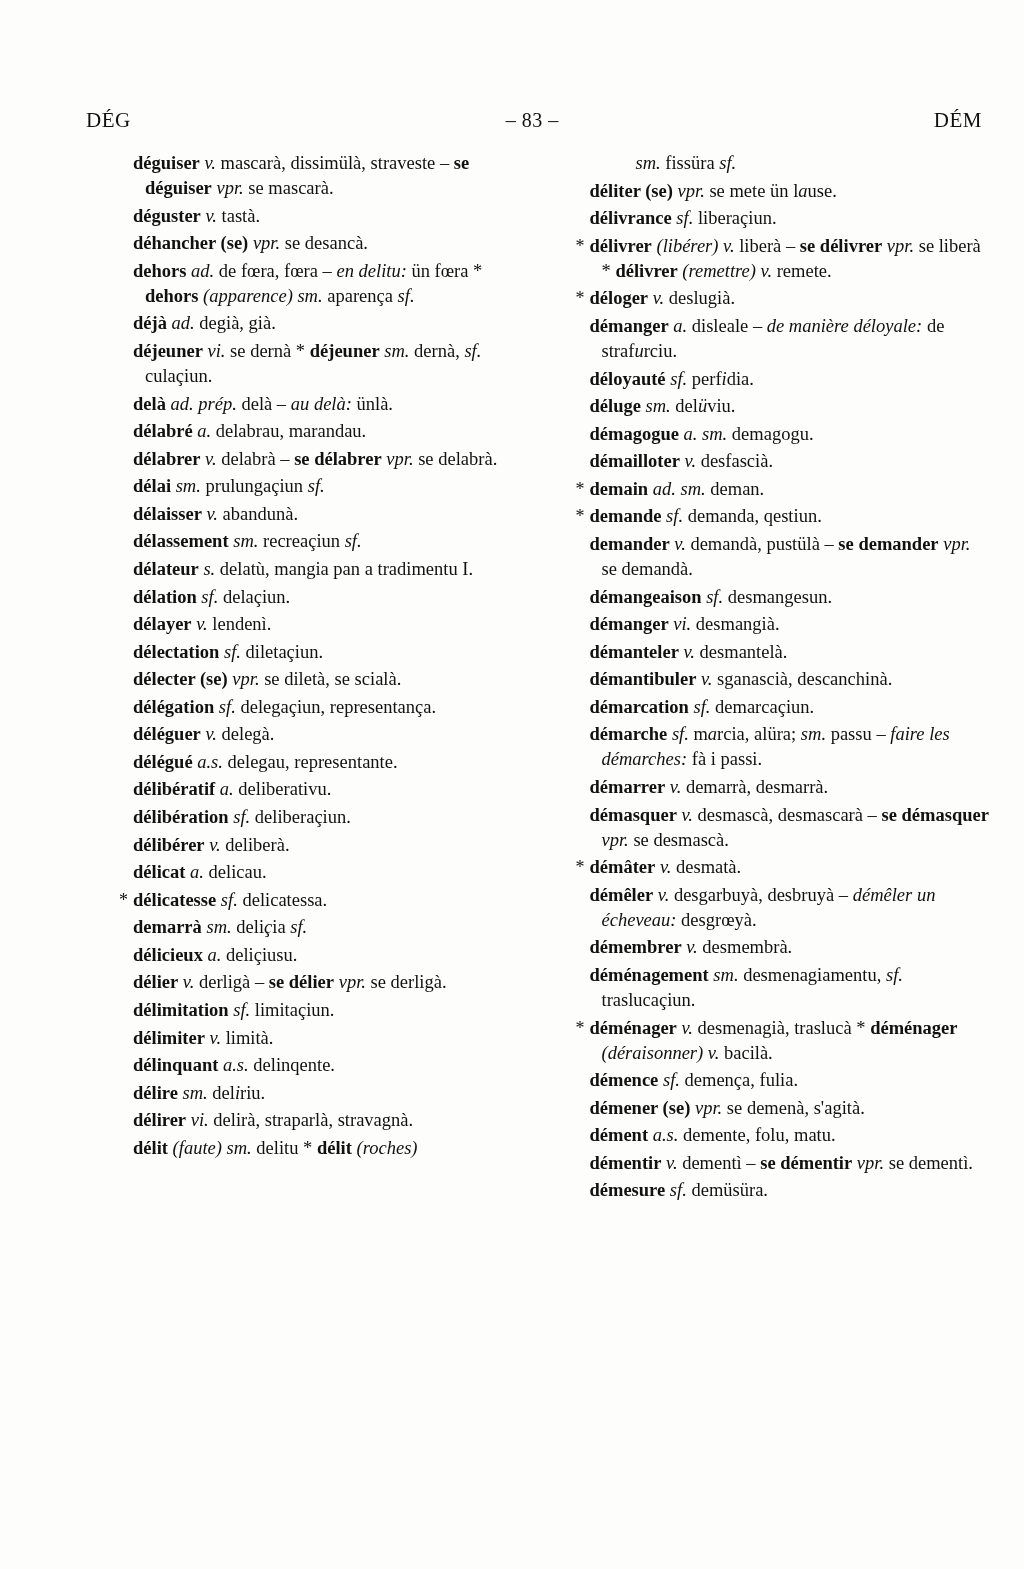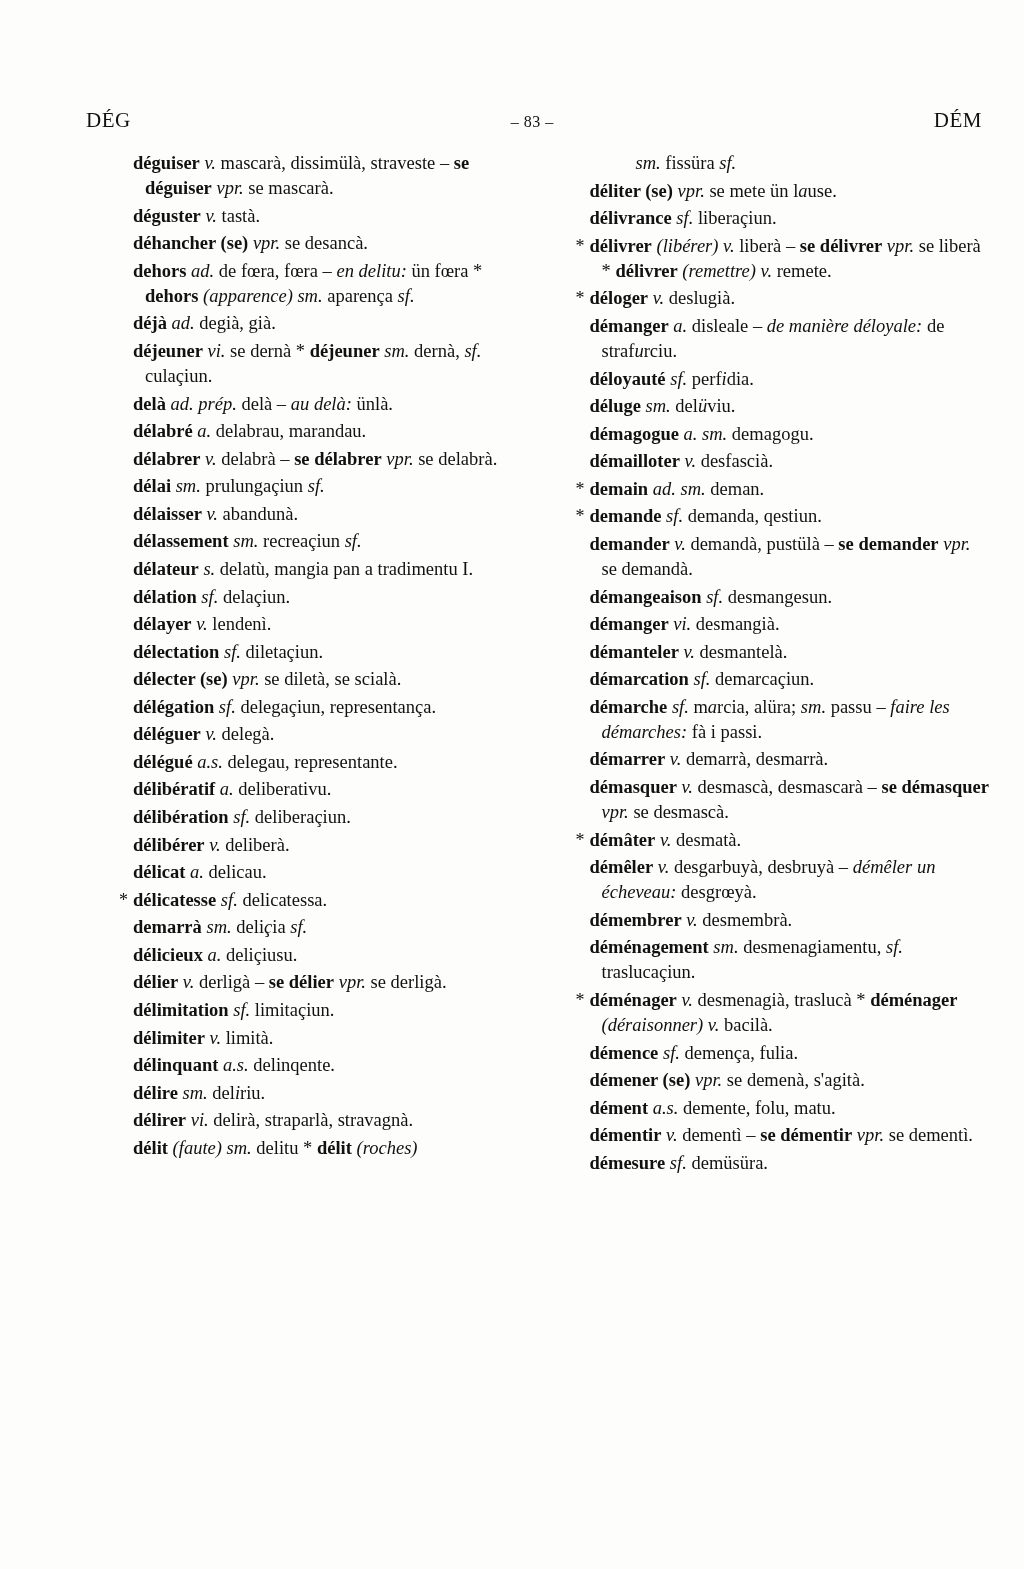--- a/index.html
+++ b/index.html
@@ -30,21 +30,21 @@
     letter-spacing: 0.5px;
     margin-bottom: 18px;
     padding: 0 8px;
   }
   .running-head .left,
   .running-head .right {
     font-family: "Liberation Serif", serif;
     font-weight: 400;
   }
   .running-head .center {
-    font-size: 16px;
+    font-size: 20px;
   }
   .columns {
     display: flex;
     gap: 42px;
     align-items: flex-start;
     margin-left: 41px;
   }
   .column {
     width: 415px;
     font-size: 18.5px;
@@ -126,20 +126,21 @@
         <p class="entry"><span><b>déloyauté</b> <i>sf.</i> perf<i>i</i>dia.</span></p>
         <p class="entry"><span><b>déluge</b> <i>sm.</i> del<i>ü</i>viu.</span></p>
         <p class="entry"><span><b>démagogue</b> <i>a. sm.</i> demagogu.</span></p>
         <p class="entry"><span><b>démailloter</b> <i>v.</i> desfascià.</span></p>
         <p class="entry"><span class="star">*</span><span><b>demain</b> <i>ad. sm.</i> deman.</span></p>
         <p class="entry"><span class="star">*</span><span><b>demande</b> <i>sf.</i> demanda, qestiun.</span></p>
         <p class="entry"><span><b>demander</b> <i>v.</i> demandà, pustülà – <b>se demander</b> <i>vpr.</i> se demandà.</span></p>
         <p class="entry"><span><b>démangeaison</b> <i>sf.</i> desmangesun.</span></p>
         <p class="entry"><span><b>démanger</b> <i>vi.</i> desmangià.</span></p>
         <p class="entry"><span><b>démanteler</b> <i>v.</i> desmantelà.</span></p>
+        <p class="entry"><span><b>démantibuler</b> <i>v.</i> sganascià, descanchinà.</span></p>
         <p class="entry"><span><b>démarcation</b> <i>sf.</i> demarcaçiun.</span></p>
         <p class="entry"><span><b>démarche</b> <i>sf.</i> m<i>a</i>rcia, alüra; <i>sm.</i> passu – <i>faire les démarches:</i> fà i passi.</span></p>
         <p class="entry"><span><b>démarrer</b> <i>v.</i> demarrà, desmarrà.</span></p>
         <p class="entry"><span><b>démasquer</b> <i>v.</i> desmascà, desmascarà – <b>se démasquer</b> <i>vpr.</i> se desmascà.</span></p>
         <p class="entry"><span class="star">*</span><span><b>démâter</b> <i>v.</i> desmatà.</span></p>
         <p class="entry"><span><b>démêler</b> <i>v.</i> desgarbuyà, desbruyà – <i>démêler un écheveau:</i> desgrœyà.</span></p>
         <p class="entry"><span><b>démembrer</b> <i>v.</i> desmembrà.</span></p>
         <p class="entry"><span><b>déménagement</b> <i>sm.</i> desmenagiamentu, <i>sf.</i> traslucaçiun.</span></p>
         <p class="entry"><span class="star">*</span><span><b>déménager</b> <i>v.</i> desmenagià, traslucà * <b>déménager</b> <i>(déraisonner) v.</i> bacilà.</span></p>
         <p class="entry"><span><b>démence</b> <i>sf.</i> demença, fulia.</span></p>

